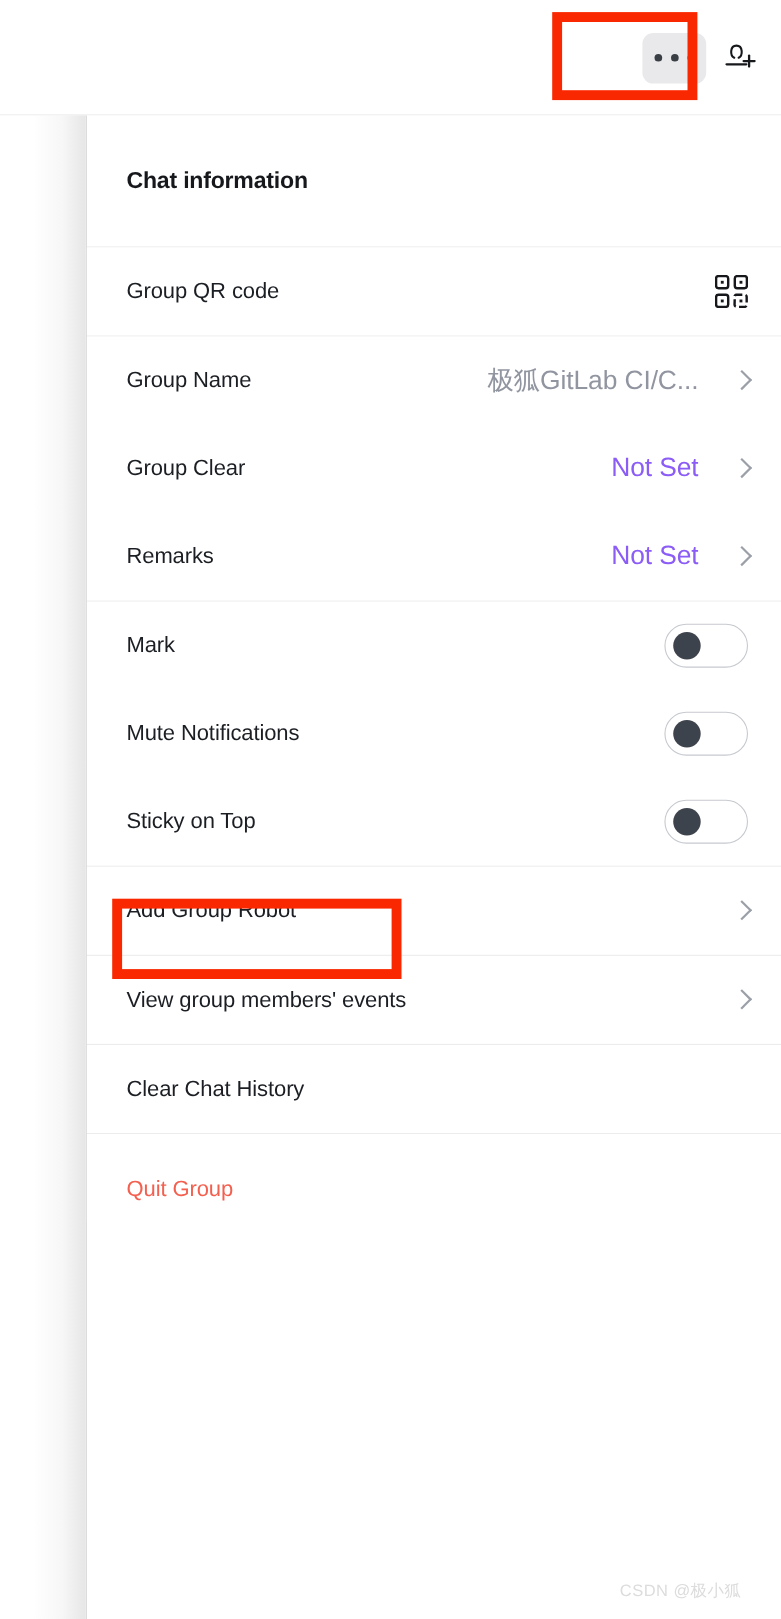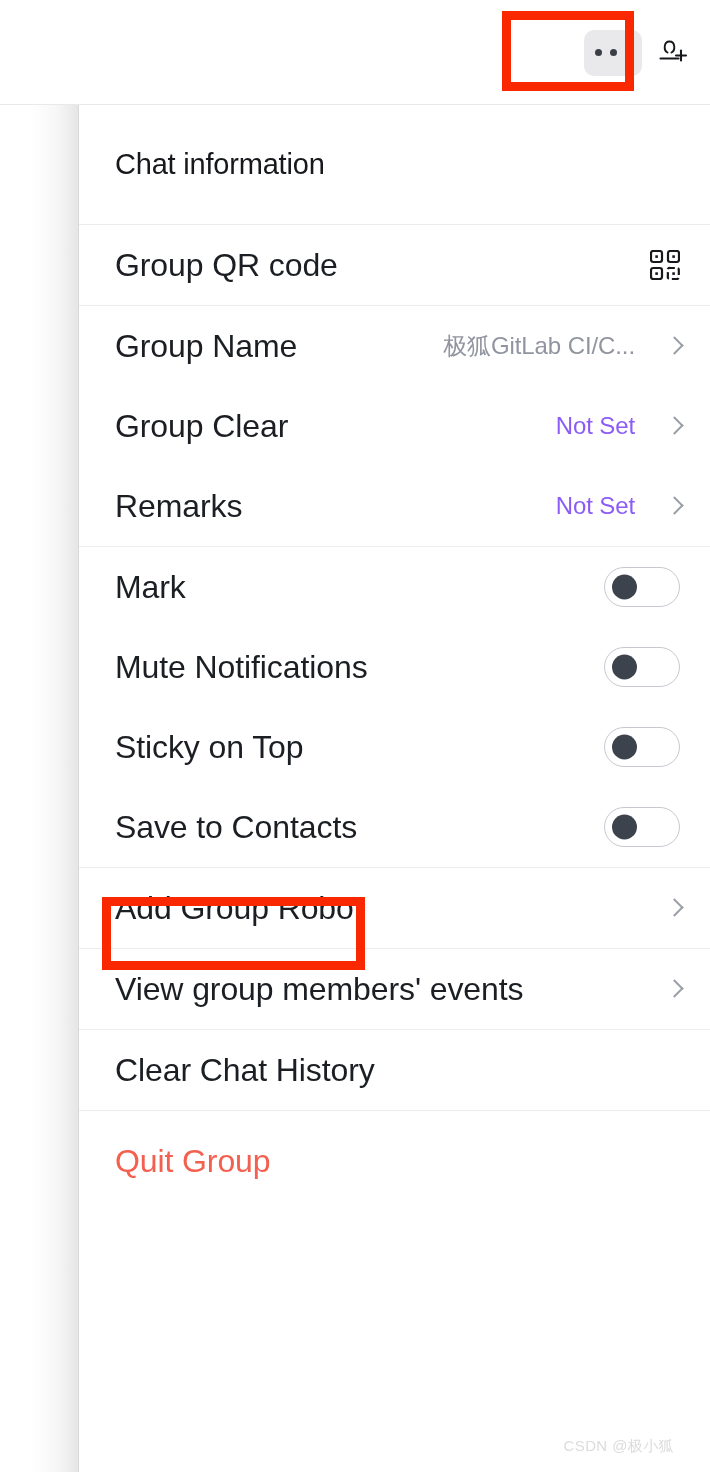--- a/index.html
+++ b/index.html
@@ -101,22 +101,22 @@
     height: 1367px;
     background: #ffffff;
     border-left: 1px solid #d9d9d9;
   }
 
   .panel-title {
     height: 119px;
     display: flex;
     align-items: center;
     padding: 0 36px;
-    font-size: 29px;
-    font-weight: 400;
+    font-size: 21px;
+    font-weight: 700;
     color: #16181c;
     letter-spacing: -0.2px;
   }
 
   .divider {
     height: 1px;
     background: #ececec;
     width: 100%;
   }
 
@@ -127,21 +127,21 @@
   .row {
     position: relative;
     display: flex;
     align-items: center;
     height: 80px;
     padding: 0 30px 0 36px;
     cursor: pointer;
   }
 
   .row-label {
-    font-size: 32px;
+    font-size: 20px;
     color: #1b1e23;
     letter-spacing: -0.1px;
     white-space: nowrap;
   }
 
   .row-right {
     margin-left: auto;
     display: flex;
     align-items: center;
     gap: 32px;
@@ -328,28 +328,20 @@
 
       <div class="row">
         <span class="row-label">Sticky on Top</span>
         <span class="row-right">
           <span class="toggle">
             <span class="knob"></span>
           </span>
         </span>
       </div>
 
-      <div class="row">
-        <span class="row-label">Save to Contacts</span>
-        <span class="row-right">
-          <span class="toggle">
-            <span class="knob"></span>
-          </span>
-        </span>
-      </div>
 
     </div>
     <div class="divider"></div>
 
     <div class="group">
       <div class="row">
         <span class="row-label">Add Group Robot</span>
         <span class="row-right">
           <span class="chev"></span>
         </span>

